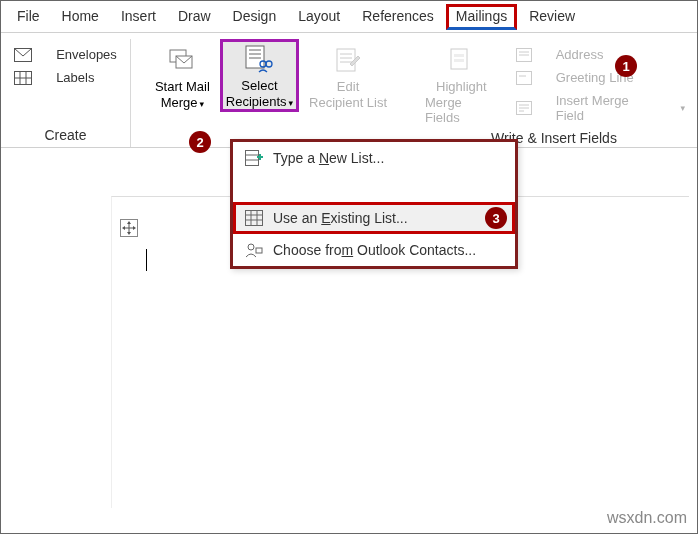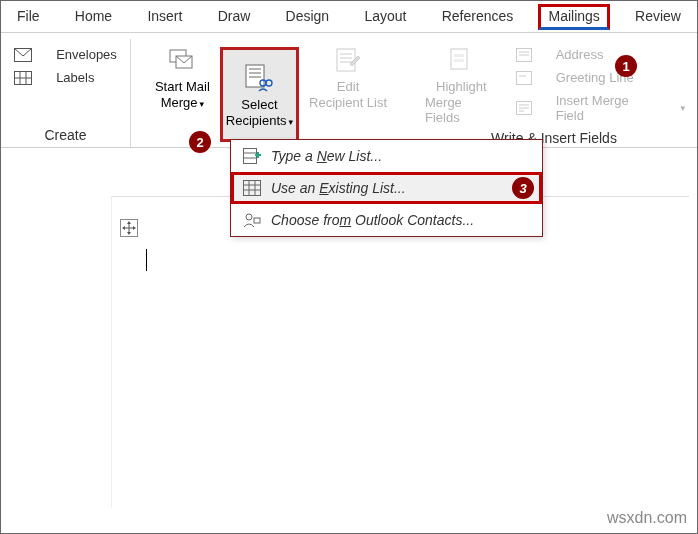--- a/index.html
+++ b/index.html
@@ -1,39 +1,39 @@
 <!DOCTYPE html>
 <html><head>
 <meta charset="utf-8">
 <style>
 * { box-sizing: border-box; margin: 0; padding: 0; font-family: "Segoe UI", Arial, sans-serif; }
 body { background: #fff; width: 698px; height: 534px; overflow: hidden; border: 1px solid #666; position: relative; }
-.tabs { display: flex; background: #fff; border-bottom: 1px solid #d0d0d0; height: 32px; align-items: center; padding: 0 6px; gap: 2px; justify-content: space-between; }
+.tabs { display: flex; background: #fff; border-bottom: 1px solid #d0d0d0; height: 32px; align-items: center; padding: 0 6px; gap: 2px; }
 .tab { padding: 4px 10px 6px; font-size: 14px; color: #333; cursor: pointer; position: relative; }
 .tab.active { border-bottom: 3px solid #185abd; }
 .tab-highlight { border: 3px solid #c00000; padding: 1px 7px 3px; }
 .ribbon { background: #fff; height: 115px; display: flex; border-bottom: 1px solid #d0d0d0; padding-top: 6px; }
 .group { border-right: 1px solid #d8d8d8; display: flex; flex-direction: column; align-items: center; justify-content: space-between; padding: 0 8px 2px; }
 .group-label { font-size: 14px; color: #333; padding-bottom: 2px; }
 .group-body { display: flex; gap: 4px; flex: 1; align-items: flex-start; }
 .stack { display: flex; flex-direction: column; gap: 4px; padding-top: 6px; }
 .small-btn { display: flex; align-items: center; gap: 24px; font-size: 13px; padding: 2px 4px; cursor: pointer; color: #333; }
 .small-btn.disabled { color: #b0b0b0; }
 .small-btn svg { flex-shrink: 0; }
 .big-btn { display: flex; flex-direction: column; align-items: center; justify-content: flex-start; padding: 4px 6px; font-size: 13px; line-height: 1.2; cursor: pointer; min-width: 60px; position: relative; }
 .big-btn.disabled { color: #b0b0b0; }
 .big-btn .icon-wrap { height: 34px; display: flex; align-items: center; justify-content: center; margin-bottom: 2px; }
 .big-btn.selected { background: #e8e8e8; }
-.big-btn.highlight { border: 3px solid #b91c1c; padding: 11px 3px; margin-top: 8px; }
+.big-btn.highlight { border: 3px solid #a21caf; padding: 0 3px; }
 .chev { font-size: 9px; margin-left: 2px; }
 .badge { position: absolute; width: 22px; height: 22px; border-radius: 50%; background: #8b0000; color: #fff; font-size: 13px; font-weight: bold; display: flex; align-items: center; justify-content: center; z-index: 10; }
-.dropdown { position: absolute; left: 229px; top: 138px; width: 313px; background: #fff; border: 1px solid #7f1d1d; box-shadow: 2px 2px 6px rgba(0,0,0,0.15); z-index: 5; font-style: italic; }
+.dropdown { position: absolute; left: 229px; top: 138px; width: 288px; background: #fff; border: 3px solid #7f1d1d; box-shadow: 2px 2px 6px rgba(0,0,0,0.15); z-index: 5; }
 .dd-item { display: flex; align-items: center; gap: 10px; padding: 8px 12px; font-size: 14px; color: #333; cursor: pointer; position: relative; }
 .dd-item.hover { background: #f0f0f0; }
-.dd-item.highlight-box { outline: 3px solid #c00000; outline-offset: -3px; }
+.dd-item.highlight-box { outline: 3px solid #c00000; outline-offset: -3px; margin-top: 28px; }
 .underline { text-decoration: underline; }
 .doc-area { position: absolute; left: 110px; top: 195px; right: 8px; bottom: 25px; background: #fff; border-top: 1px solid #ddd; border-left: 1px solid #eee; }
 .move-handle { position: absolute; left: 8px; top: 22px; width: 18px; height: 18px; border: 1px solid #888; display: flex; align-items: center; justify-content: center; font-size: 12px; color: #555; }
 .cursor-line { position: absolute; left: 34px; top: 52px; width: 1px; height: 22px; background: #000; }
 .watermark { position: absolute; right: 10px; bottom: 6px; font-size: 16px; color: #888; }
 </style>
 </head>
 <body>
 
 <div class="tabs">

